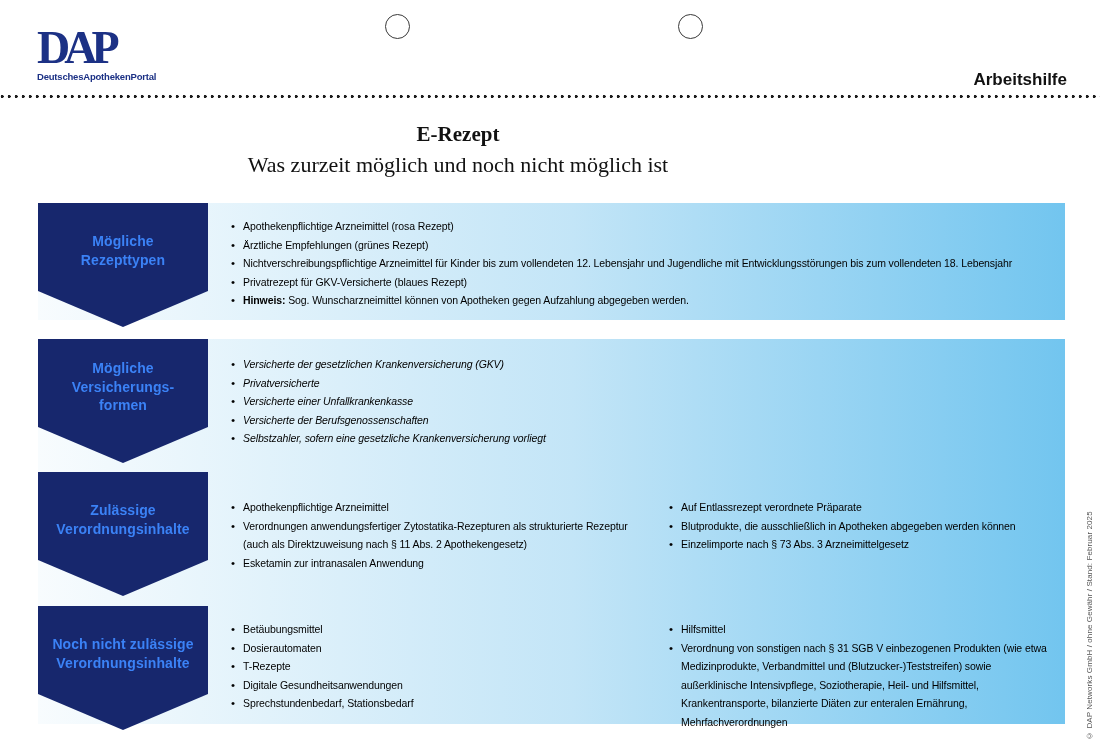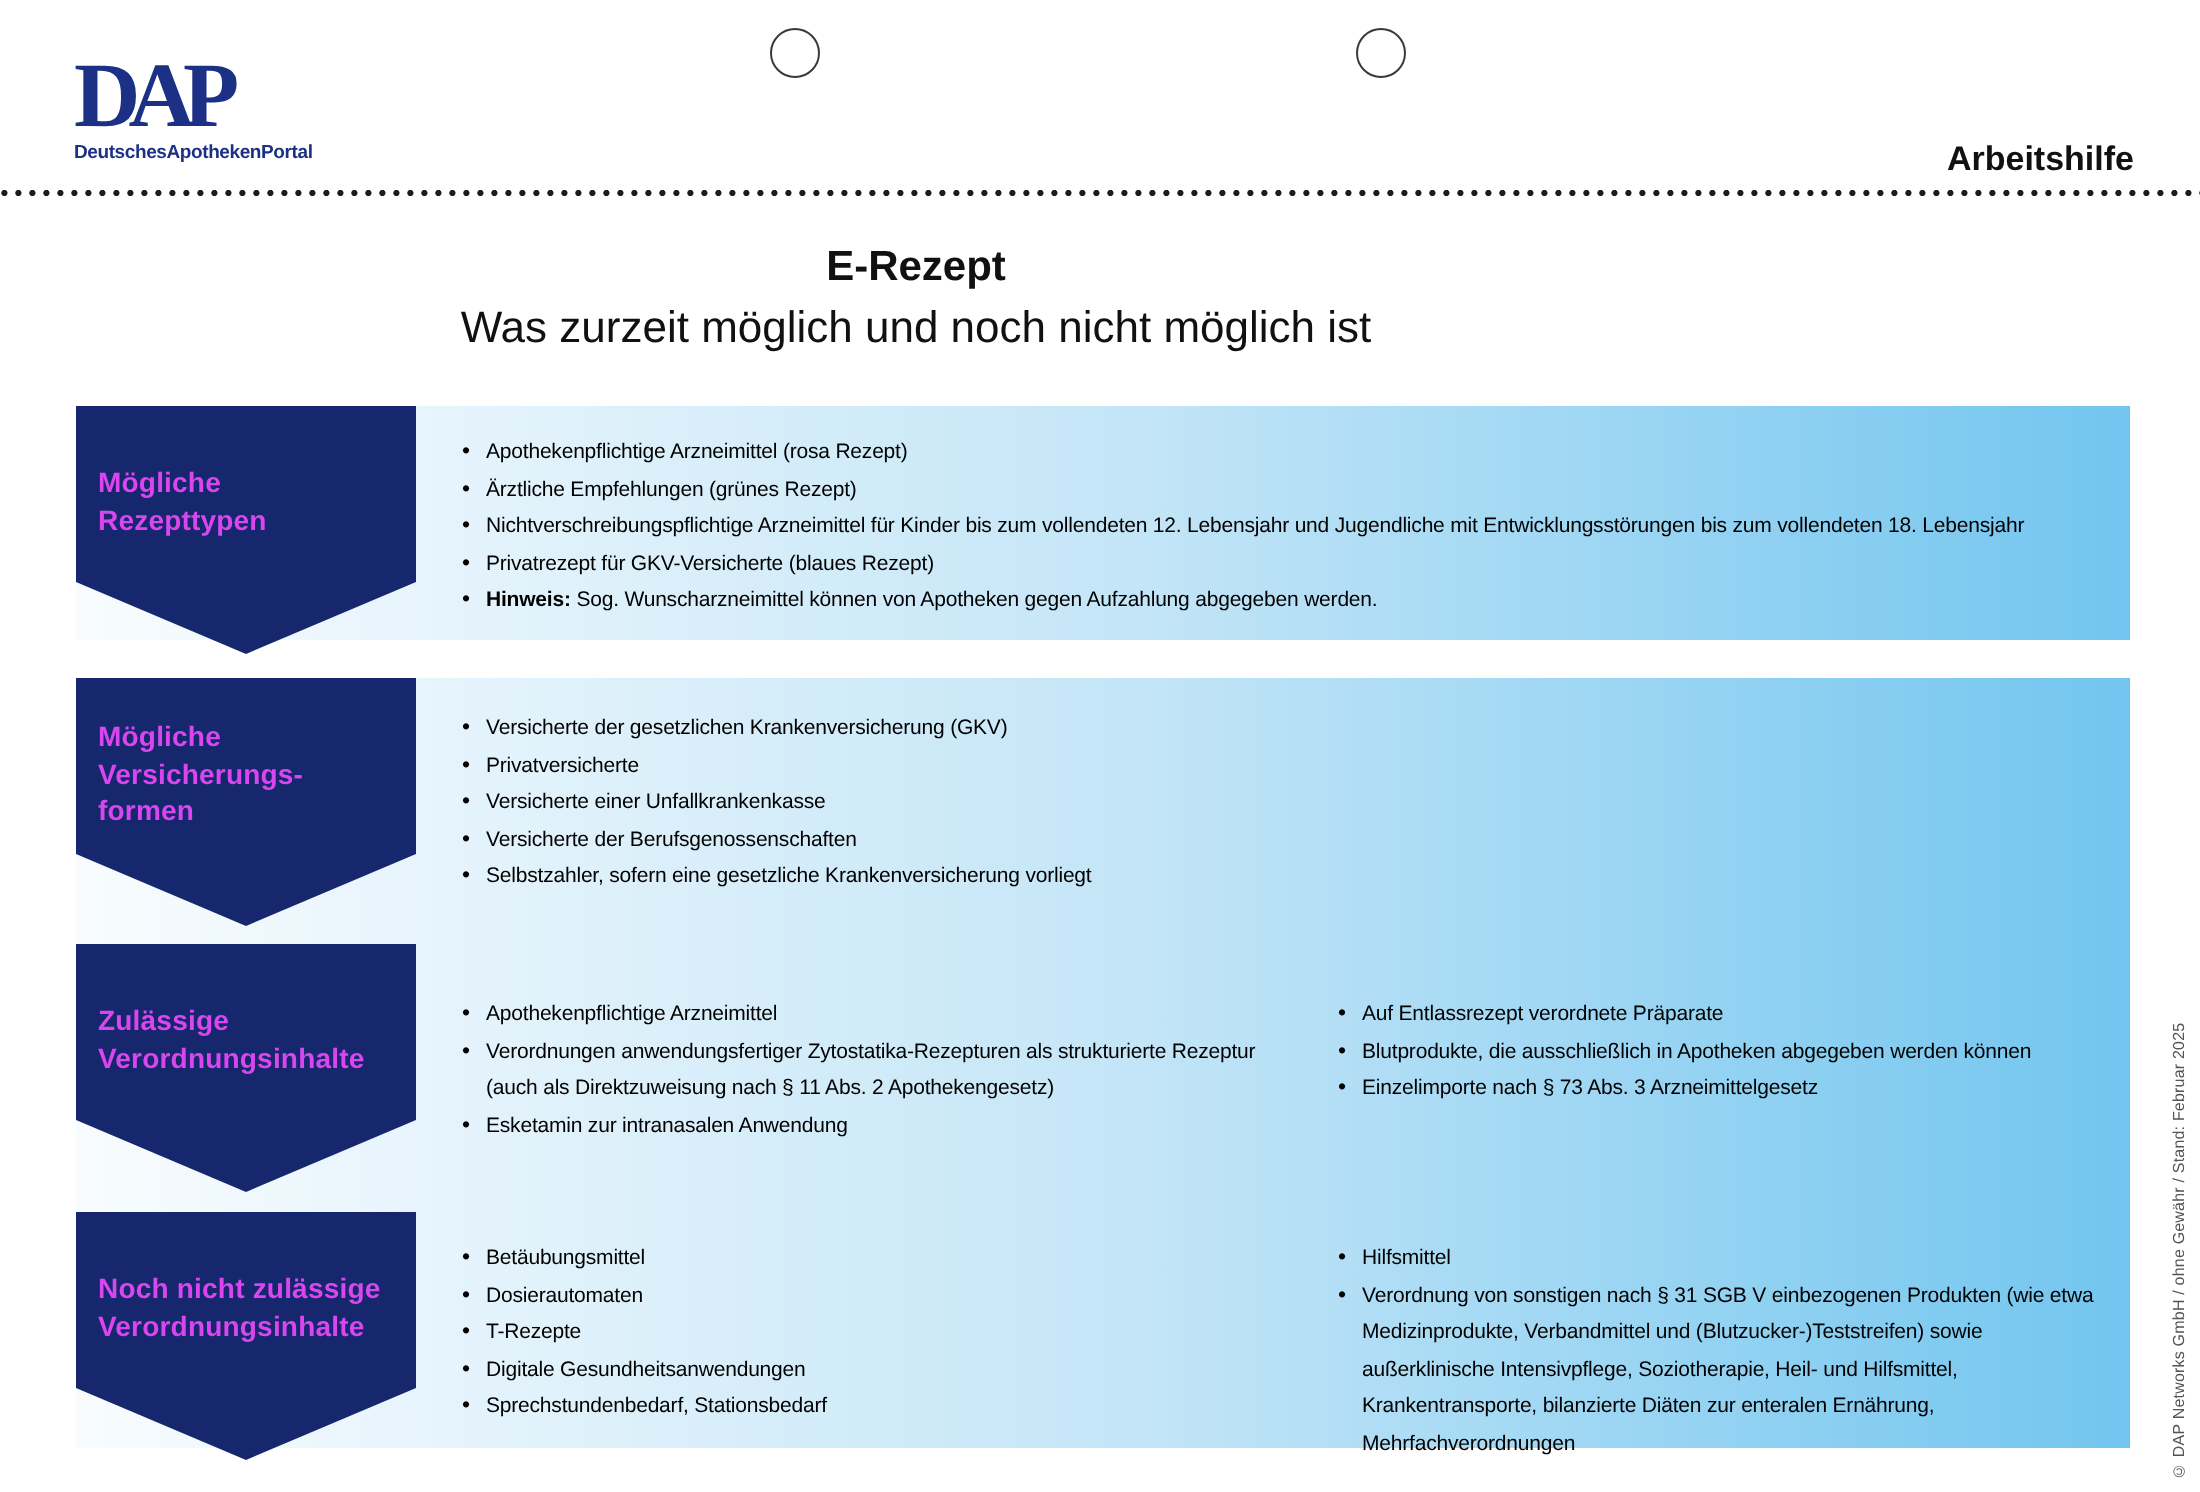--- a/index.html
+++ b/index.html
@@ -31,48 +31,48 @@
     position:absolute; top:70px; right:33px;
     font-size:17px; font-weight:bold; color:#111;text-align:center;
   }
   .dotline {
     position:absolute; top:94px; left:0; width:1100px; height:5px;
     background-image: radial-gradient(circle at 2.2px 2.5px, #1d1d1d 1.35px, transparent 1.75px);
     background-size:7px 5px; background-repeat:repeat-x;
   }
 
   
-  .titleblock { position:absolute; top:122px; left:0; width:916px; text-align:center; color:#111; }
+  .titleblock { position:absolute; top:122px; left:0; width:916px; text-align:center; color:#111;font-family:Liberation Serif, serif; }
   .title-main { font-size:21px; font-weight:bold; margin-bottom:5px; }
   .title-sub  { font-size:22px; }
 
   
   .section { position:absolute; left:38px; width:1027px; }
   .box {
     position:absolute; inset:0;
     background:linear-gradient(90deg, #f8fcfe 0%, #c3e5f7 52%, #72c5ef 100%);
   }
   .arrow {
     position:absolute; left:0; top:0; width:170px; height:124px;
     background:#17276d;
     clip-path:polygon(0 0, 100% 0, 100% 71%, 50% 100%, 0 71%);
     display:flex; align-items:center; justify-content:center;
     z-index:2;
   }
   .arrow-label {
-    width:148px; padding-bottom:28px; 
-    color:#d946ef; font-size:14px; font-weight:600; line-height:1.35;
+    width:148px; padding-bottom:28px; text-align:center;
+    color:#3b82f6; font-size:14px; font-weight:600; line-height:1.35;
     letter-spacing:0.1px;
   }
   .content {
     position:absolute; left:192px; top:0; right:0; bottom:0;
     padding:14px 6px 4px 0;
   }
   .content.center-pad { padding-top:26px; }
-  .content.pad16 { padding-top:16px; }
+  .content.pad16 { padding-top:16px;font-style:italic; }
   ul.blist { list-style:none; margin:0; padding:0; }
   ul.blist li {
     position:relative; padding-left:13px;
     font-size:10.5px; line-height:18.5px; color:#000; letter-spacing:-0.1px;
   }
   ul.blist li::before {
     content:"\2022"; position:absolute; left:1px; top:0; font-size:11.5px;
   }
   .bold { font-weight:bold; }
   .cols { display:flex; width:100%; }

